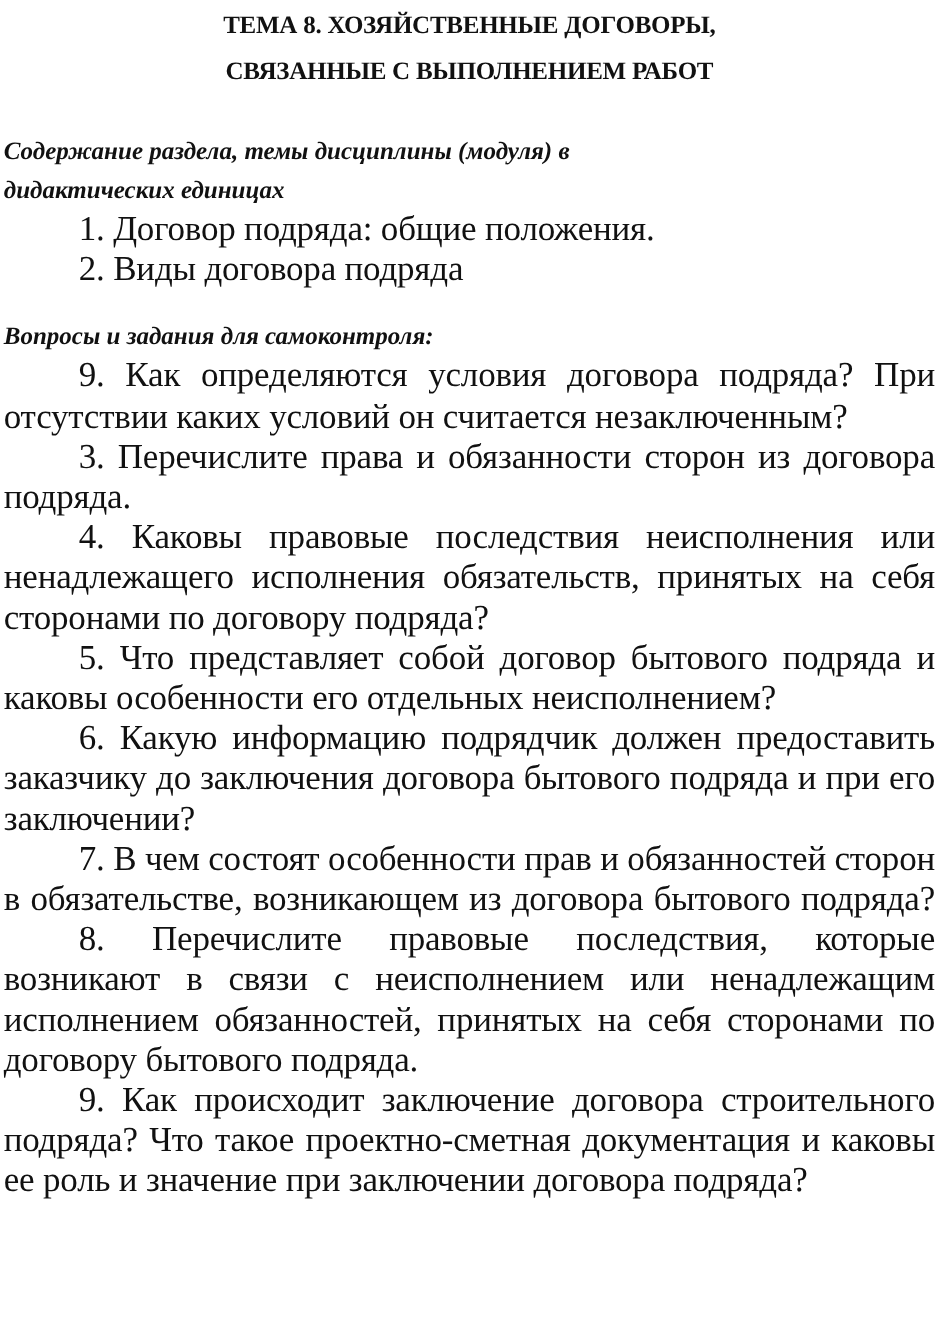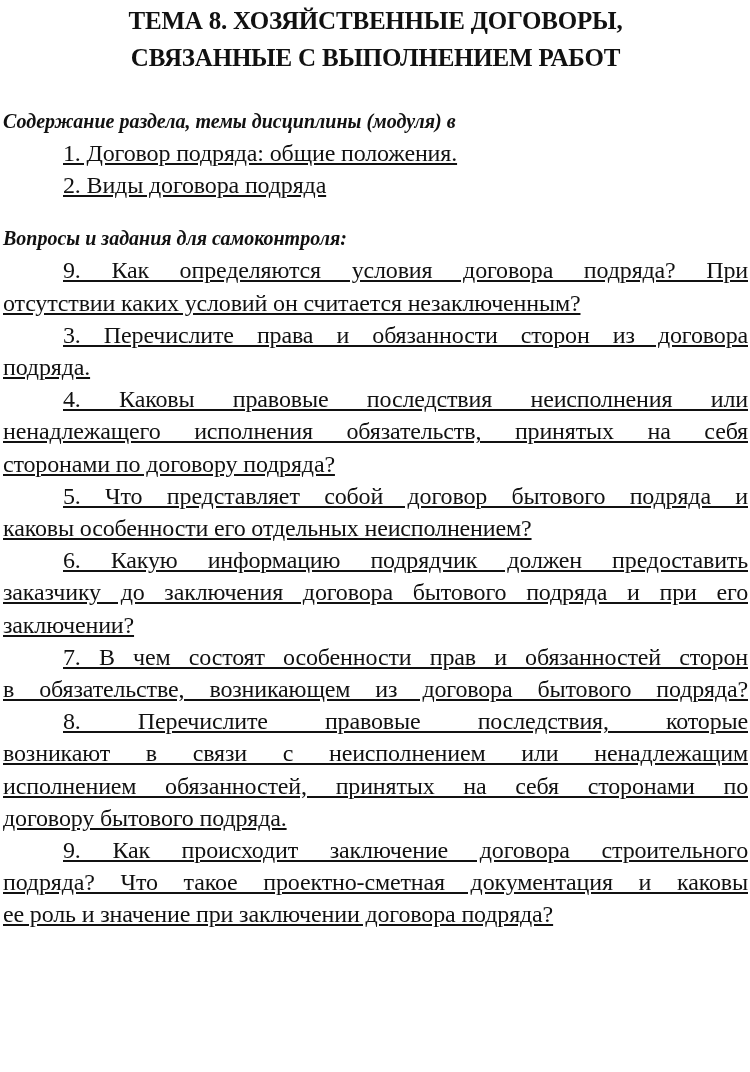--- a/index.html
+++ b/index.html
@@ -17,63 +17,63 @@
     .page {
       position: relative;
       width: 750px;
       height: 1072px;
       box-sizing: border-box;
       padding: 0 2px 0 3px;
     }
     .title {
       text-align: center;
       font-weight: bold;
-      font-size: 25px;
+      font-size: 20px;
       line-height: 33px;
       margin: 0;
       padding-top: 4px;
       letter-spacing: -0.2px;
     }
     .subhead {
       text-align: left;
       font-weight: bold;
       font-style: italic;
       font-size: 20px;
       line-height: 31px;
       margin: 0;
     }
     .subhead.first { margin-top: 32px; }
     .subhead.second { margin-top: 22px; }
     .line {
-      font-size: 24px;
+      font-size: 28px;
       line-height: 32.2px;
       white-space: nowrap;
       text-align: justify;
       text-align-last: justify;
       margin: 0;
       letter-spacing: -0.15px;
-      text-decoration: underline;
     }
     .line.indent { padding-left: 60px; }
     .line.last { text-align-last: left; }
     .content-list .line { text-align-last: left; padding-left: 60px; }
     .question { margin: 0; }
   </style>
 </head>
 <body>
 
 <div class="page">
 
   <div>
     <p class="title">ТЕМА 8. ХОЗЯЙСТВЕННЫЕ ДОГОВОРЫ,</p>
     <p class="title">СВЯЗАННЫЕ С ВЫПОЛНЕНИЕМ РАБОТ</p>
   </div>
 
   <div>
     <p class="subhead first">Содержание раздела, темы дисциплины (модуля) в</p>
+    <p class="subhead">дидактических единицах</p>
   </div>
 
   <div class="content-list">
     <p class="line">1. Договор подряда: общие положения.</p>
     <p class="line">2. Виды договора подряда</p>
   </div>
 
   <p class="subhead second">Вопросы и задания для самоконтроля:</p>
 
   <div>

